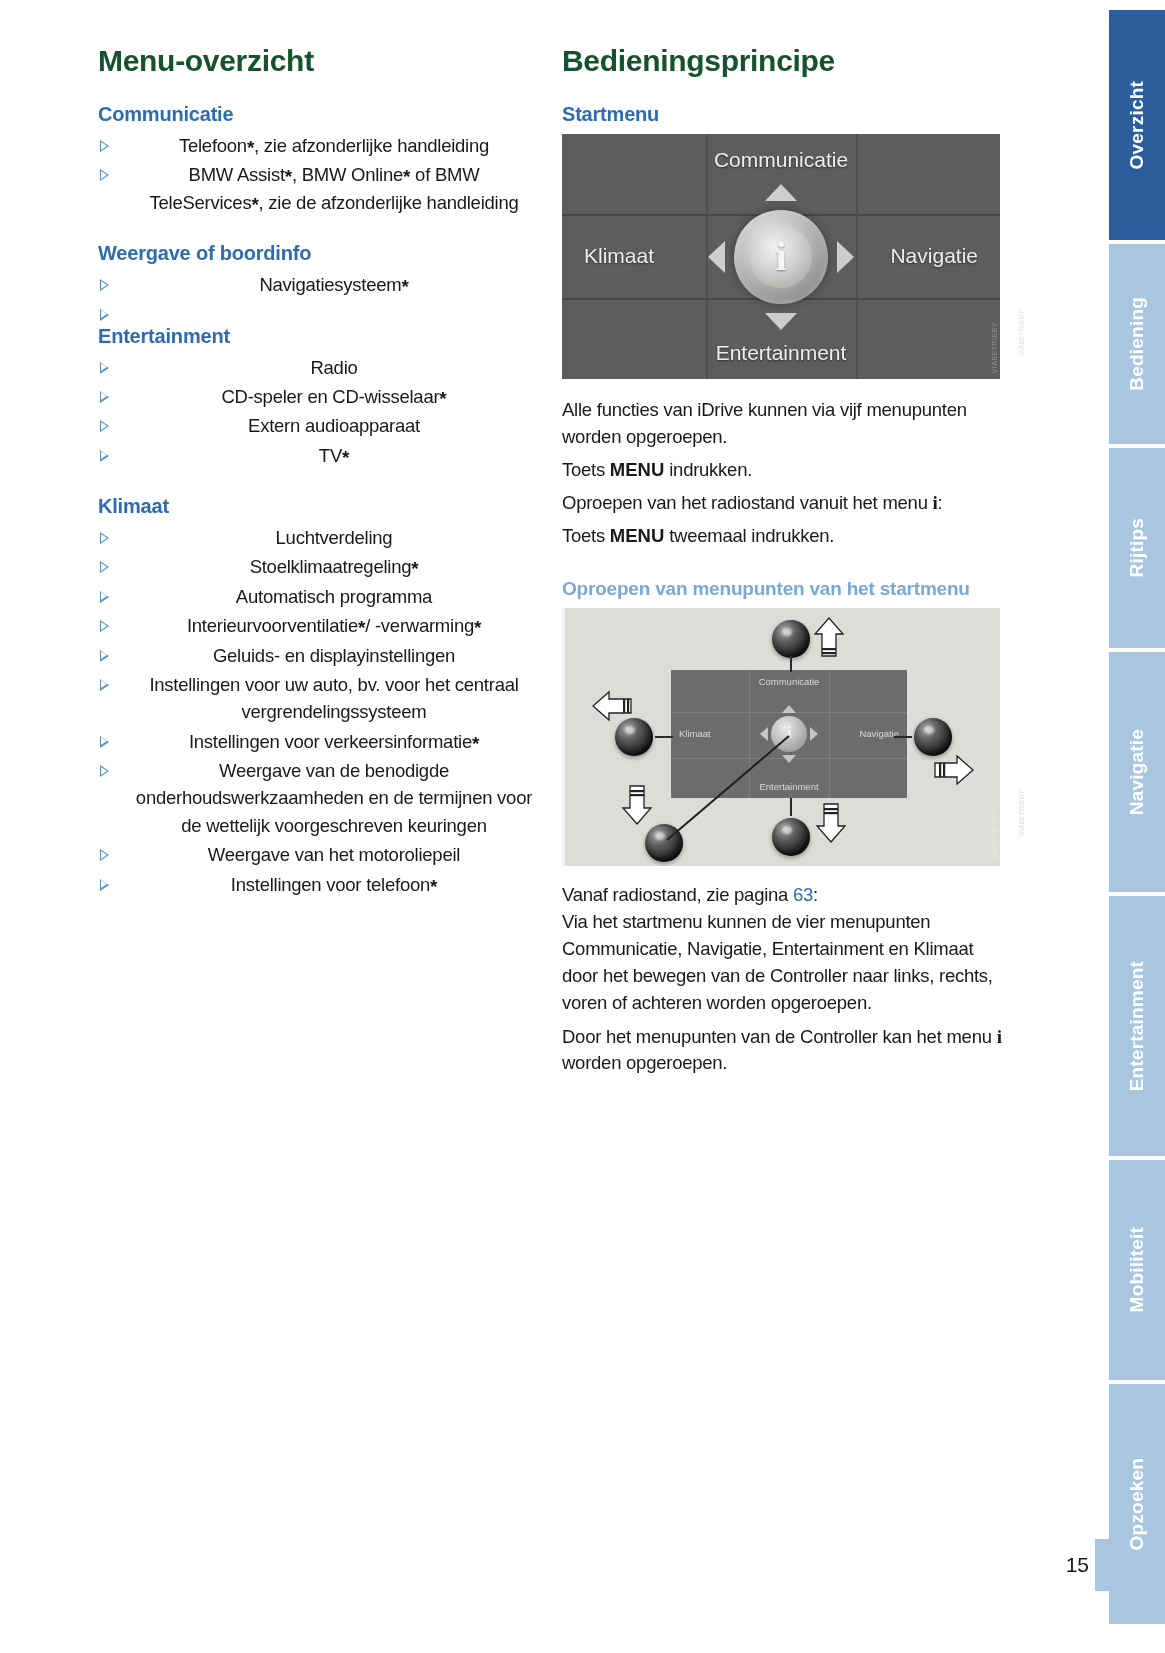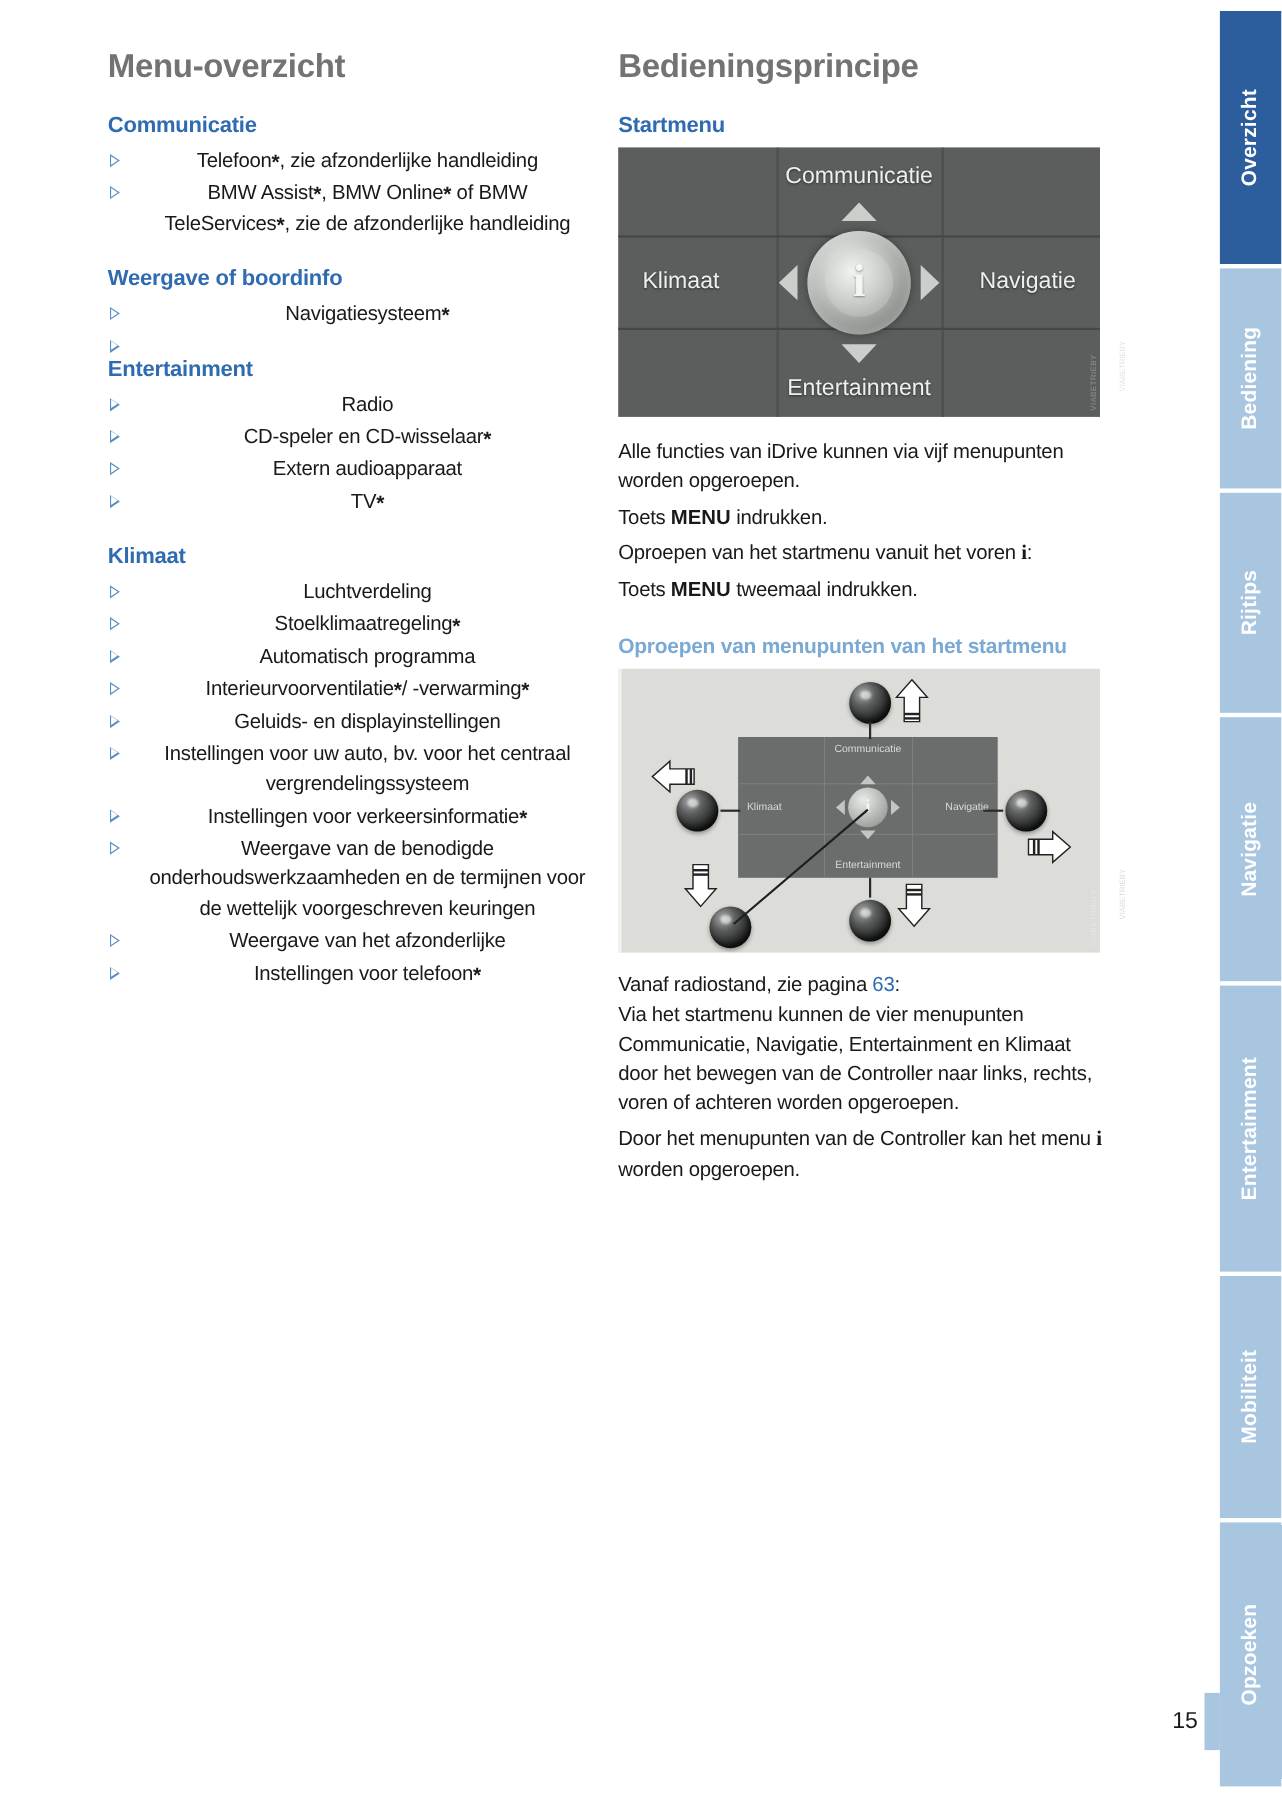--- a/index.html
+++ b/index.html
@@ -9,21 +9,21 @@
     font-family: "Liberation Sans", sans-serif;
     overflow: hidden;
   }
   .page { position: relative; width: 1165px; height: 1653px; background: #fff; }
 
   
   .col-left  { position: absolute; left: 98px;  top: 44px; width: 440px; }
   .col-right { position: absolute; left: 562px; top: 44px; width: 440px; }
 
   h1.chapter {
-    font-size: 30px; font-weight: bold; color: #737373;
+    font-size: 30px; font-weight: bold; color: #14532d;
     letter-spacing: -0.3px; line-height: 1.1; margin-bottom: 26px;
   }
   h2.section {
     font-size: 20px; font-weight: bold; color: #2e6bb0;
     letter-spacing: -0.2px; margin-top: 26px; margin-bottom: 6px;
   }
   h2.section.first { margin-top: 0; }
   h3.sub {
     font-size: 19px; font-weight: bold; color: #7aa9d4;
     letter-spacing: -0.2px; line-height: 1.18;
@@ -303,21 +303,21 @@
       <li>
         <span class="tri"></span>
         <span>Instellingen voor verkeersinformatie</span><span class="star">*</span>
       </li>
       <li>
         <span class="tri"></span>
         <span>Weergave van de benodigde onderhoudswerkzaamheden en de termijnen voor de wettelijk voorgeschreven keuringen</span>
       </li>
       <li>
         <span class="tri"></span>
-        <span>Weergave van het afzonderlijke</span>
+        <span>Weergave van het motoroliepeil</span>
       </li>
       <li>
         <span class="tri"></span>
         <span>Instellingen voor telefoon</span><span class="star">*</span>
       </li>
     </ul>
   </div>
 
   <div class="col-right">
 
@@ -345,21 +345,21 @@
         <div class="ctrl-i">i</div>
       </div>
       <div class="wm-v">VIABETRIEBY</div>
     </div>
 
     <p class="body">Alle functies van iDrive kunnen via vijf menupunten worden opgeroepen.</p>
 
 
     <p class="body"><span>Toets </span><span class="menukey">MENU</span><span> indrukken.</span></p>
 
-    <p class="body"><span>Oproepen van het startmenu vanuit het voren </span><span class="iglyph">i</span><span>:</span></p>
+    <p class="body"><span>Oproepen van het radiostand vanuit het menu </span><span class="iglyph">i</span><span>:</span></p>
 
     <p class="body"><span>Toets </span><span class="menukey">MENU</span><span> tweemaal indrukken.</span></p>
 
     <h3 class="sub tight">Oproepen van menupunten van het startmenu</h3>
 
     <div class="shot2">
       <div class="inner-screen">
         <div class="isv" style="left:78px;"></div>
         <div class="isv" style="left:158px;"></div>
         <div class="ish" style="top:42px;"></div>

